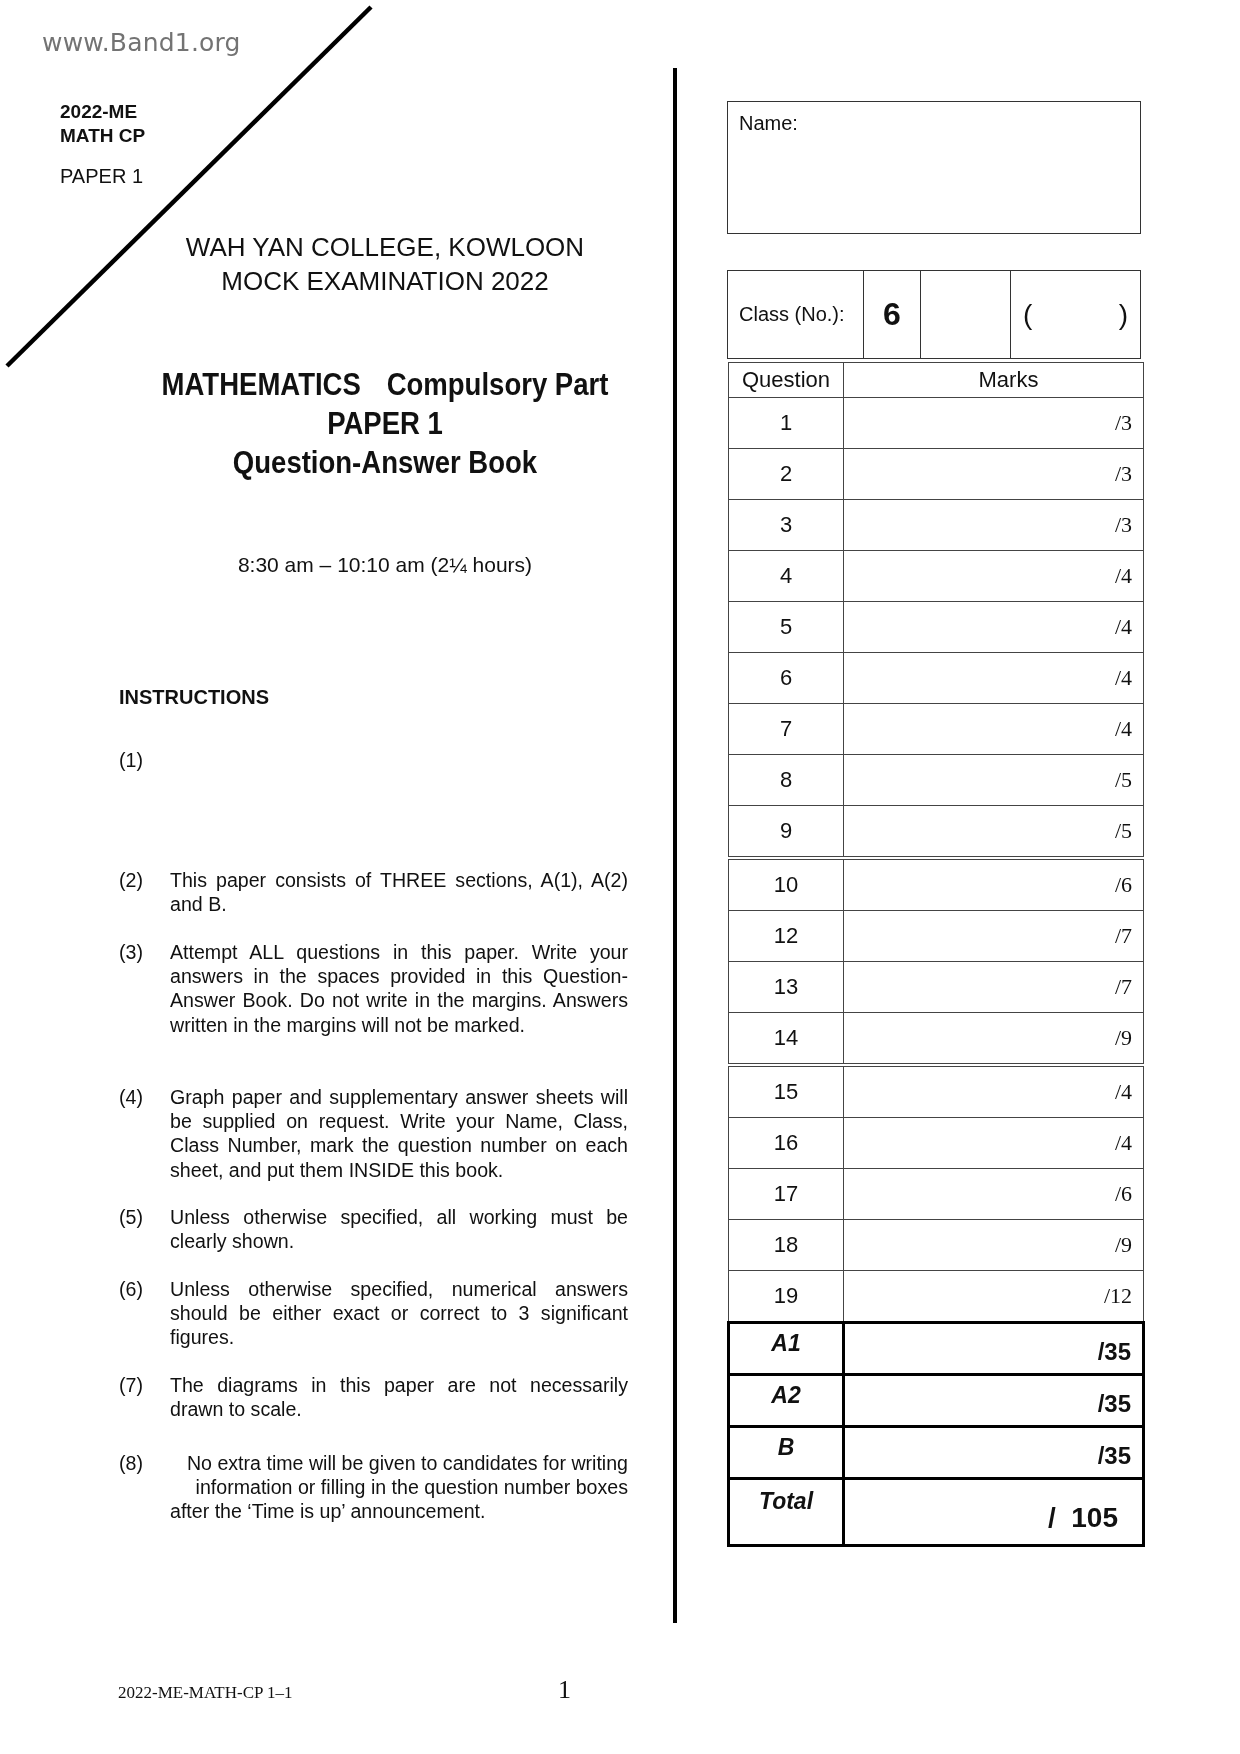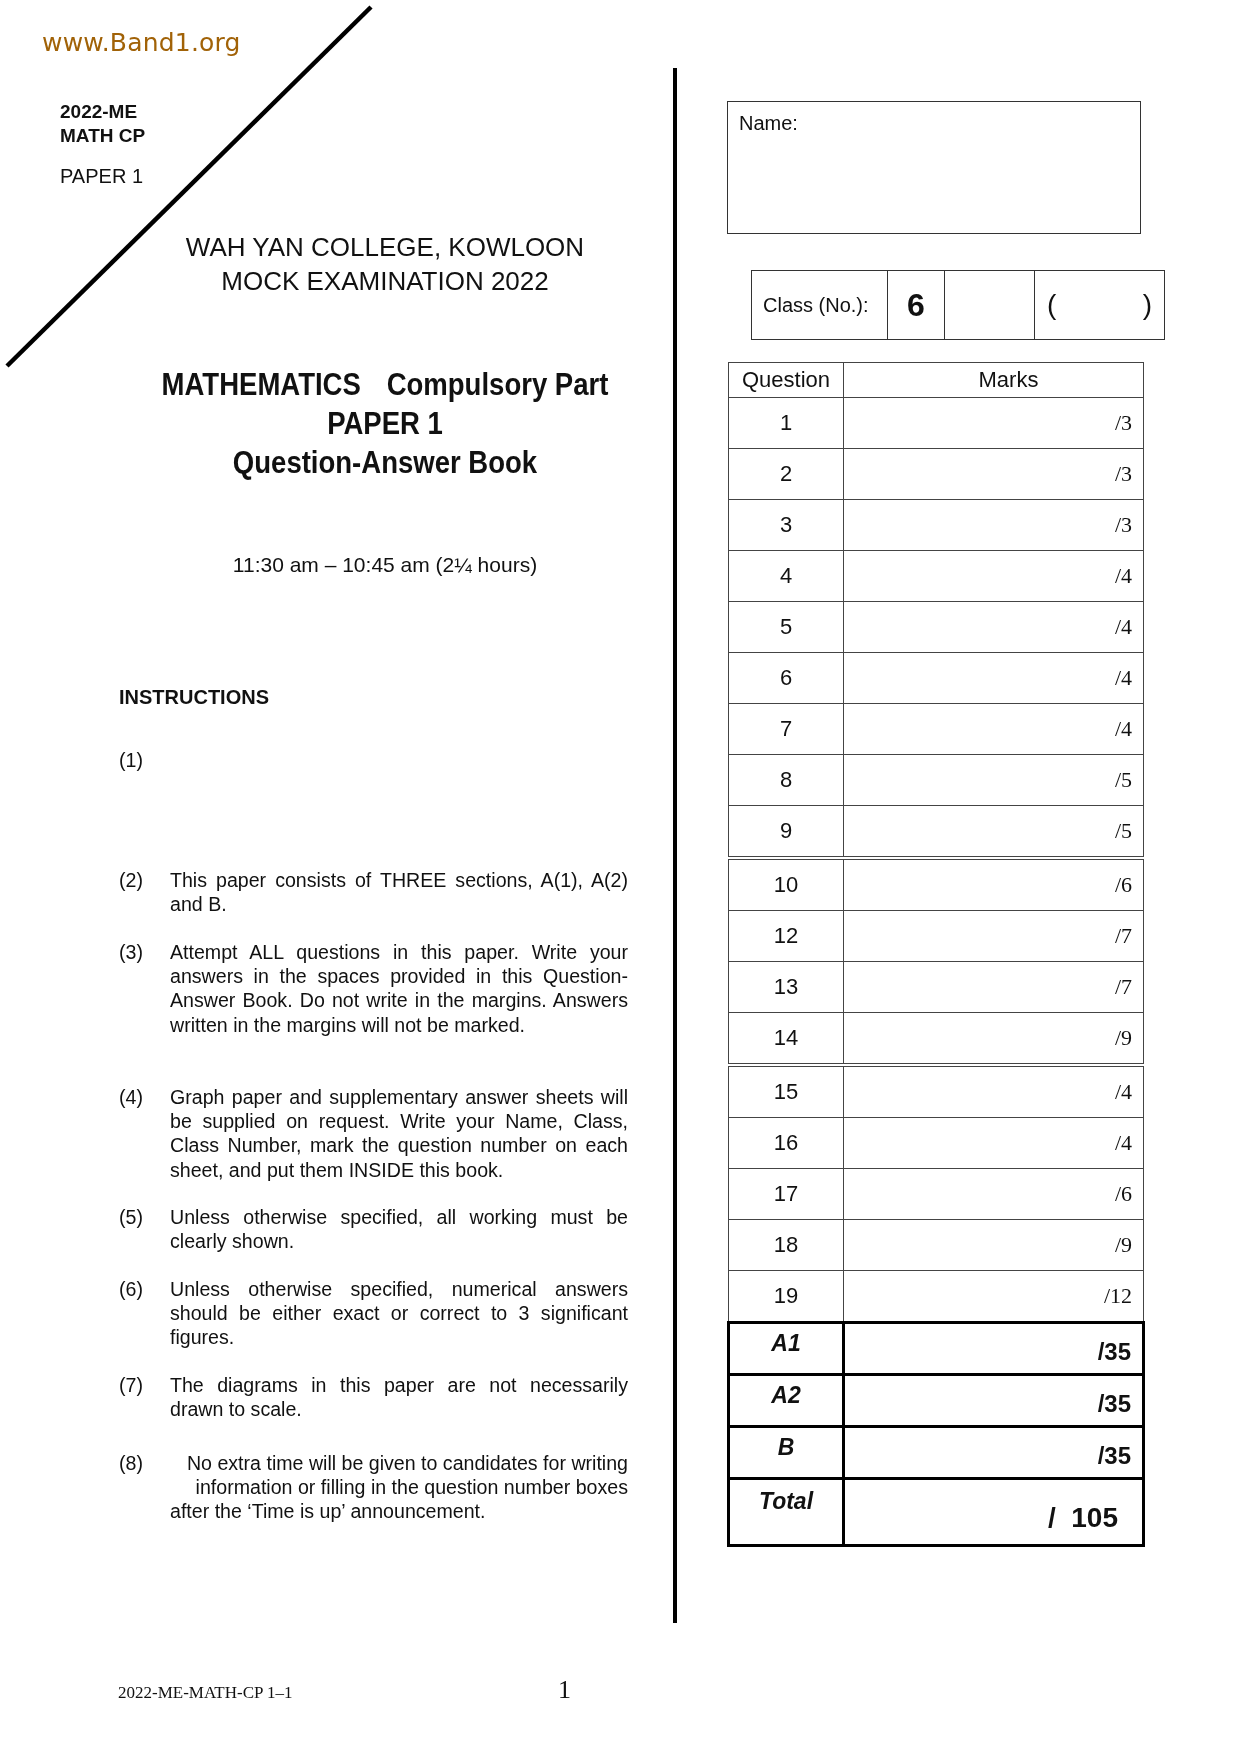--- a/index.html
+++ b/index.html
@@ -1,19 +1,19 @@
 <!DOCTYPE html>
 <html><head>
 <meta charset="utf-8">
 <style>
   html, body { margin:0; padding:0; background:#ffffff; }
   body { width:1240px; height:1754px; position:relative; overflow:hidden; color:#111; font-family:"Liberation Sans", sans-serif; }
   .abs { position:absolute; }
 
-  .watermark { left:42px; top:28px; font-family:"DejaVu Sans", sans-serif; font-size:25px; color:#a16207; letter-spacing:0.2px; }
+  .watermark { left:42px; top:28px; font-family:"DejaVu Sans", sans-serif; font-size:25px; color:#737373; letter-spacing:0.2px; }
   .code-bold { left:60px; font-weight:bold; font-size:19px; line-height:24px; }
   .code-paper { left:60px; top:165px; font-size:20px; }
 
   .diag { left:0; top:0; width:400px; height:380px; }
 
   .center-col { left:100px; width:570px; text-align:center; }
   .school { font-size:26px; line-height:34px; top:230px; }
   .title { font-family:"Liberation Sans", sans-serif; font-weight:bold; font-size:32px; line-height:39px; top:365px; transform:scaleX(0.86); transform-origin:center; }
   .title .gap { display:inline-block; width:30px; }
   .time { font-size:21px; line-height:34px; top:548px; }
@@ -21,21 +21,21 @@
   .instr-head { left:119px; top:686px; font-weight:bold; font-size:20px; }
   .instr { left:119px; width:509px; font-size:19.6px; line-height:24.2px; }
   .instr .num { position:absolute; left:0; top:0; width:50px; }
   .instr .txt { margin-left:51px; text-align:justify; text-align-last:left; }
 
   .vbar { left:673px; top:68px; width:4px; height:1555px; background:#000; }
 
   .namebox { left:727px; top:101px; width:414px; height:133px; border:1.5px solid #333; box-sizing:border-box; }
   .namebox .lbl { position:absolute; left:11px; top:10px; font-size:20px; }
 
-  .classbox { left:727px; top:270px; width:414px; height:70px; border:1.5px solid #333; box-sizing:border-box; display:flex;margin-left:24px; }
+  .classbox { left:727px; top:270px; width:414px; height:89px; border:1.5px solid #333; box-sizing:border-box; display:flex; }
   .classbox > div { height:100%; box-sizing:border-box; display:flex; align-items:center; }
   .cb-label { width:136px; border-right:1.5px solid #333; padding-left:11px; font-size:20px; }
   .cb-class { width:57px; border-right:1.5px solid #333; justify-content:center; font-weight:bold; font-size:32px; }
   .cb-blank { width:90px; border-right:1.5px solid #333; }
   .cb-no { flex:1; justify-content:space-between; padding:0 12px 0 12px; font-size:28px; }
 
   .marks { left:727px; top:362px; width:418px; border-collapse:collapse; }
   .marks td { border:1.5px solid #444; padding:0; height:50px; font-size:22px; }
   .marks td.q { width:112px; text-align:center; }
   .marks td.m { text-align:right; padding-right:11px; font-family:"Liberation Serif", serif; font-size:22px; }
@@ -71,21 +71,21 @@
   <div>MOCK EXAMINATION 2022</div>
 </div>
 
 <div class="abs center-col title">
   <div><span>MATHEMATICS</span><span class="gap"></span><span>Compulsory Part</span></div>
   <div>PAPER 1</div>
   <div>Question-Answer Book</div>
 </div>
 
 <div class="abs center-col time">
-  <div>11:30 am – 10:45 am (2¼ hours)</div>
+  <div>8:30 am – 10:10 am (2¼ hours)</div>
 </div>
 
 <div class="abs instr-head">INSTRUCTIONS</div>
 
 <div class="abs instr" style="top:748px;">
     <span class="num">(1)</span>
   </div>
 <div class="abs instr" style="top:868px;">
     <span class="num">(2)</span>
     <div class="txt">This paper consists of THREE sections, A(1), A(2) and B.</div>

